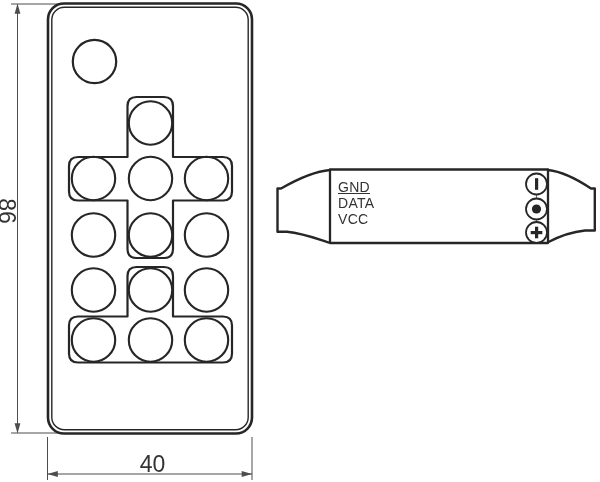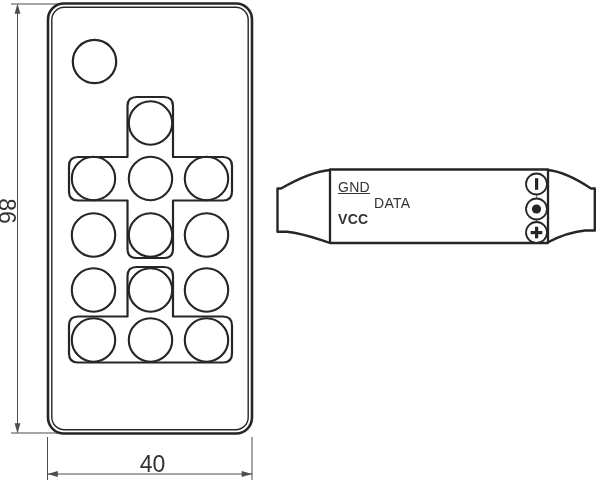--- a/index.html
+++ b/index.html
@@ -16,22 +16,22 @@
     left: -23px; top: 198px; width: 60px; height: 26px;
     font-size: 23px; text-align: center; line-height: 26px;
     transform: rotate(90deg);
   }
   #dim-width-label {
     left: 122px; top: 451px; width: 61px; height: 26px;
     font-size: 23px; text-align: center; line-height: 26px;
   }
   .pin-label { left: 338px; font-size: 14px; line-height: 15px; letter-spacing: 0.3px; }
   #pin-gnd  { top: 180px; text-decoration: underline; }
-  #pin-data { top: 196px; margin-left: 36px; }
-  #pin-vcc  { top: 212px; font-weight: bold; }
+  #pin-data { top: 196px; }
+  #pin-vcc  { top: 212px; }
   #voltage-label {
     left: 393px; top: 209px;
     font-size: 26px; line-height: 28px; letter-spacing: 0.5px;
   }
 </style>
 </head>
 <body>
 
 <div id="stage">
 

